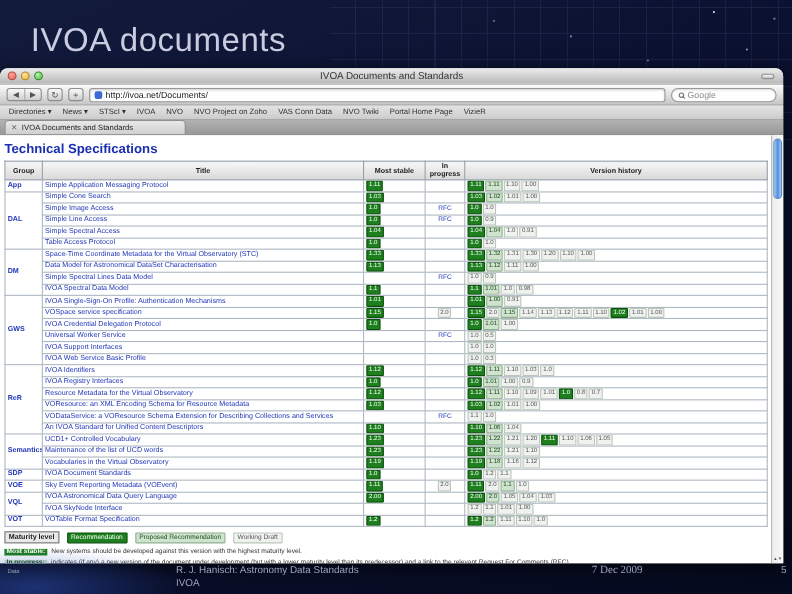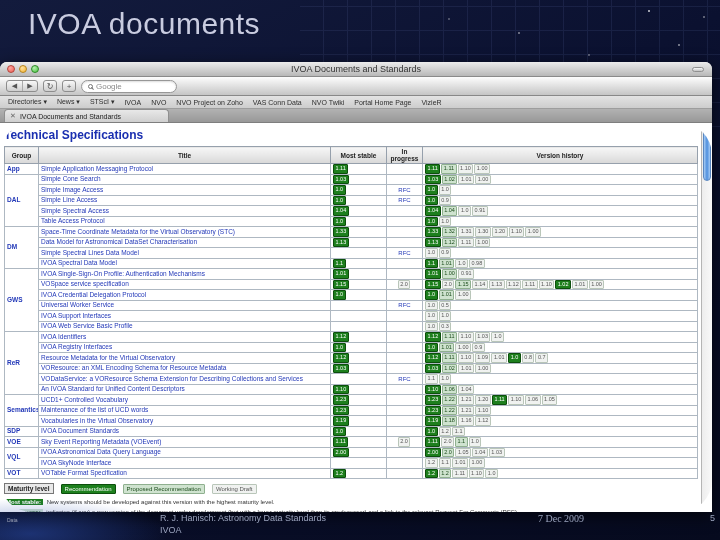--- a/index.html
+++ b/index.html
@@ -9,21 +9,21 @@
   html,body{width:720px;height:540px;overflow:hidden;}
   body{font-family:"Liberation Sans","DejaVu Sans",sans-serif;background:#0a0f28;position:relative;}
   .slide{position:absolute;inset:0;overflow:hidden;
     background:linear-gradient(155deg,#131b3d 0%,#0b1130 40%,#060a1e 100%);}
   .bg-grid{position:absolute;top:0;right:0;width:420px;height:150px;opacity:.14;pointer-events:none;
     background-image:repeating-linear-gradient(0deg,transparent 0 23px,#6a7ab8 23px 24px),
                      repeating-linear-gradient(90deg,transparent 0 23px,#6a7ab8 23px 24px);}
   .stars{position:absolute;top:10px;right:70px;width:2px;height:2px;border-radius:50%;background:rgba(255,255,255,.8);
     box-shadow:-130px 22px 0 rgba(255,255,255,.5),-60px 44px 0 rgba(255,255,255,.4),
       30px 34px 0 rgba(255,255,255,.55),-200px 8px 0 rgba(255,255,255,.35),55px 6px 0 rgba(255,255,255,.45);}
-  .slide-title{position:absolute;top:7px;left:28px;font-size:30px;color:#c9cce0;letter-spacing:.5px;}
+  .slide-title{position:absolute;top:20px;left:28px;font-size:30px;color:#c9cce0;letter-spacing:.5px;}
 
   
   .window{position:absolute;left:0;top:62px;width:712px;height:450px;background:#fff;
     border-radius:7px 7px 0 0;box-shadow:0 4px 16px rgba(0,0,0,.65);}
   .titlebar{height:15px;background:linear-gradient(#ececec,#b8b8b8);border-radius:7px 7px 0 0;
     border-bottom:1px solid #8a8a8a;display:flex;align-items:center;position:relative;}
   .lights{display:flex;gap:4px;margin-left:7px;z-index:2;}
   .light{width:8px;height:8px;border-radius:50%;}
   .l-red{background:radial-gradient(circle at 35% 30%,#ffa59e,#ec5f55);border:1px solid #b4443c;}
   .l-yellow{background:radial-gradient(circle at 35% 30%,#ffe3a1,#f5b32e);border:1px solid #b5851f;}
@@ -47,21 +47,21 @@
   .mag{width:5px;height:5px;border:1px solid #777;border-radius:50%;position:relative;flex:none;}
   .mag::after{content:"";position:absolute;width:3px;height:1px;background:#777;right:-2px;bottom:-1px;transform:rotate(45deg);}
   .bookmarks{height:13px;background:linear-gradient(#e3e3e3,#cdcdcd);border-bottom:1px solid #9d9d9d;
     display:flex;align-items:center;gap:10px;padding:0 8px;font-size:7px;color:#2e2e2e;white-space:nowrap;overflow:hidden;}
   .tabbar{height:14px;background:linear-gradient(#b2b2b2,#989898);border-bottom:1px solid #7e7e7e;
     display:flex;align-items:flex-end;padding-left:4px;}
   .tab{width:165px;height:13px;background:linear-gradient(#e8e8e8,#cfcfcf);border:1px solid #8f8f8f;border-bottom:none;
     border-radius:4px 4px 0 0;font-size:7px;color:#222;display:flex;align-items:center;gap:4px;padding:0 5px;}
   .tabclose{font-size:7px;color:#666;}
 
-  .content{position:relative;height:389px;background:#fff;overflow:hidden;border-radius:32px;}
+  .content{position:relative;height:389px;background:#fff;overflow:hidden;}
   .page{position:absolute;left:0;top:0;right:11px;bottom:0;display:flex;flex-direction:column;overflow:hidden;}
   .heading{font-size:12px;font-weight:bold;color:#1a2fb0;margin:5px 0 4px 4px;}
   table{border-collapse:collapse;table-layout:fixed;width:694px;margin-left:4px;}
   th{background:linear-gradient(#f7f7f7,#d8d8d8);border:1px solid #96a0ac;font-size:6.5px;padding:1px 2px;
     color:#222;text-align:center;}
   td{border:1px solid #aeb8c2;font-size:6.5px;padding:0 2px;height:9px;line-height:1;overflow:hidden;}
   .gcell{vertical-align:middle;}
   .gcell a{color:var(--link);font-weight:bold;text-decoration:none;font-size:6.5px;}
   .tcell{white-space:nowrap;}
   .tcell a{color:var(--link);text-decoration:none;}
@@ -115,20 +115,24 @@
       <div class="wtitle">IVOA Documents and Standards</div>
       <span class="pill-btn"></span>
     </div>
     <div class="toolbar">
       <div class="navpill">
         <span class="navbtn">◀</span>
         <span class="navbtn">▶</span>
       </div>
       <span class="sqbtn">↻</span>
       <span class="sqbtn">+</span>
+      <div class="urlfield">
+        <span class="favicon"></span>
+        <span>http://ivoa.net/Documents/</span>
+      </div>
       <div class="searchfield">
         <span class="mag"></span>
         <span>Google</span>
       </div>
     </div>
     <div class="bookmarks">
         <span class="bm-item">Directories ▾</span>
         <span class="bm-item">News ▾</span>
         <span class="bm-item">STScI ▾</span>
         <span class="bm-item">IVOA</span>

